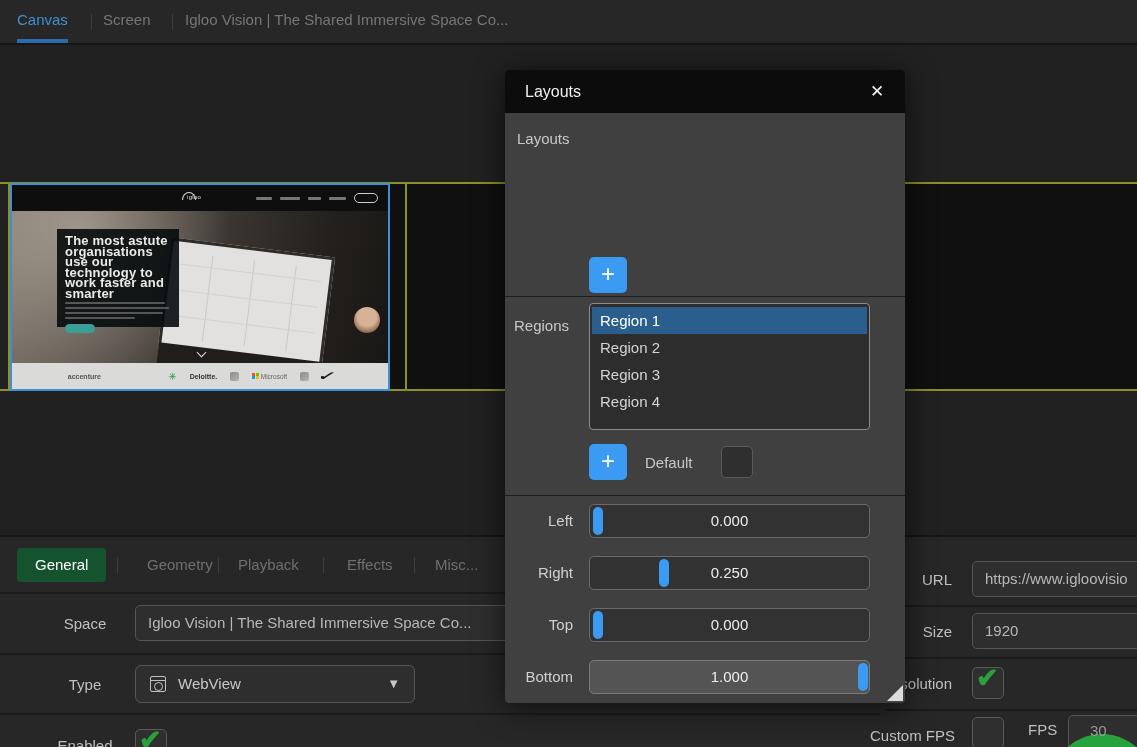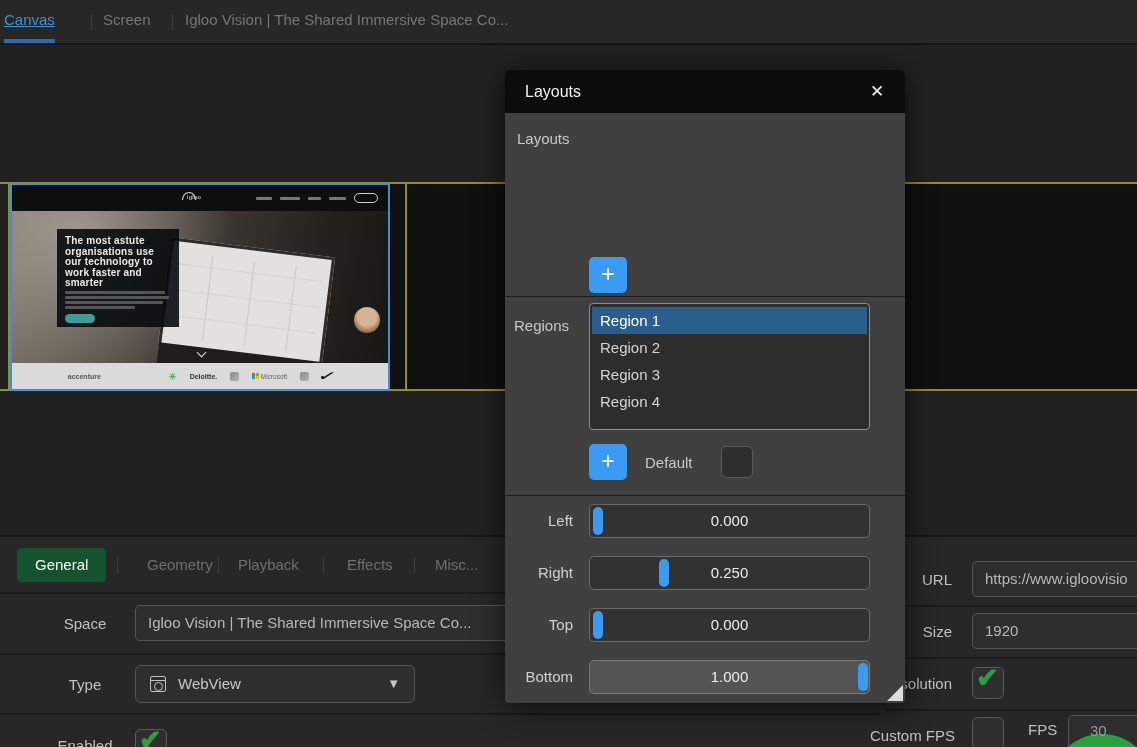--- a/index.html
+++ b/index.html
@@ -44,21 +44,21 @@
   .pv-tablet { position:absolute; left:152px; top:36px; width:165px; height:110px;
     background:#e2e1df; border:3px solid #2e2b28; transform:rotate(7deg); }
   .pv-tablet .col { position:absolute; top:10px; bottom:8px; width:1px; background:#c8c8c4; }
   .pv-tablet .rowln { position:absolute; left:8px; right:8px; height:1px; background:#d2d2ce; }
   .pv-tablet-base { position:absolute; left:145px; top:142px; width:180px; height:26px;
     background:#201d1b; transform:rotate(7deg); }
   .pv-person { position:absolute; left:342px; top:96px; width:26px; height:26px; border-radius:50%;
     background:radial-gradient(circle at 50% 38%, #d7b294 0 45%, #8a6a50 75%, #5c432f 100%); }
   .pv-overlay { position:absolute; left:45px; top:18px; width:122px; height:98px;
     background:rgba(8,12,14,.9); padding:7px 8px; }
-  .pv-overlay .title { font-size:10px; line-height:10.5px; font-weight:600; color:#eceae6;
+  .pv-overlay .title { font-size:13px; line-height:10.5px; font-weight:600; color:#eceae6;
     letter-spacing:.2px; }
   .pv-overlay .pline { height:2.5px; background:#8d8d8d; opacity:.55; border-radius:1px;
     margin-top:2.5px; }
   .pv-overlay .cta { width:30px; height:9px; border-radius:5px; background:#3d9e99; margin-top:5px; }
   .pv-chevron { position:absolute; left:186px; top:138px; width:7px; height:7px;
     border-right:1.5px solid #e0e0e0; border-bottom:1.5px solid #e0e0e0; transform:rotate(45deg); }
   .pv-logos { position:absolute; left:0; top:178px; width:100%; height:26px; background:#dadad8;
     display:flex; align-items:center; justify-content:center; gap:13px; }
   .lg { white-space:nowrap; }
   .lg-accenture { font-size:7px; font-weight:bold; color:#555; }
@@ -134,21 +134,21 @@
     border-radius:5px; }
   .resize-grip { position:absolute; right:2px; bottom:2px; width:0; height:0;
     border-bottom:16px solid #dcdcdc; border-left:16px solid transparent; }
 </style>
 </head>
 <body>
 
 <div id="app">
 
   <div class="topbar">
-    <div class="topbar-tab active" style="left:4px;text-decoration:underline;">
+    <div class="topbar-tab active" style="left:17px;">
       <span>Canvas</span>
       <span class="underline"></span>
     </div>
     <div class="tab-sep" style="left:91px;"></div>
     <div class="topbar-tab" style="left:103px;">
       <span>Screen</span>
     </div>
     <div class="tab-sep" style="left:172px;"></div>
     <div class="topbar-tab" style="left:185px;">
       <span>Igloo Vision | The Shared Immersive Space Co...</span>

